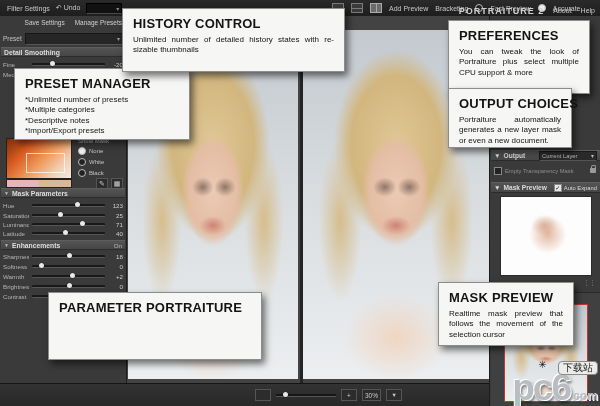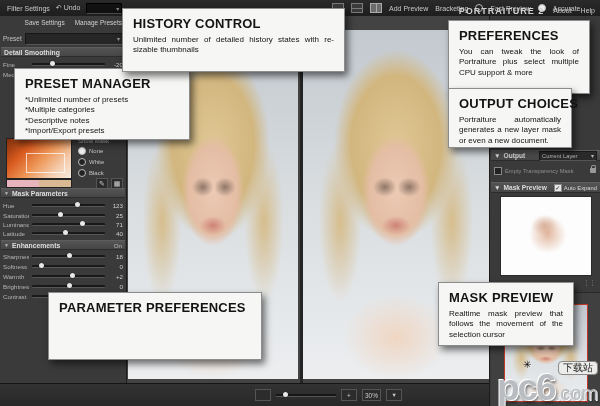--- a/index.html
+++ b/index.html
@@ -88,21 +88,21 @@
   .sb-box{min-width:10px;height:10px;background:#2c2c2c;border:1px solid #555;display:flex;align-items:center;justify-content:center;padding:0 2px;color:#ccc;}
   
   .cal{position:absolute;background:#f6f6f4;border:1px solid #8c8c8c;box-shadow:3px 4px 7px rgba(0,0,0,.55);
        padding:7px 10px;color:#141414;z-index:50;box-sizing:border-box;}
   .cal h2{margin:0 0 4px;font-size:13px;font-weight:bold;letter-spacing:.2px;white-space:nowrap;}
   .cal p{margin:0;font-size:8px;line-height:1.3;text-align:justify;white-space:pre-line;}
   
   .wm{position:absolute;right:2px;bottom:0;z-index:60;color:#b9bdc1;line-height:1;}
   .wm .logo{font-size:37px;font-weight:bold;letter-spacing:-2px;
             text-shadow:1px 1px 0 #fff,-1px -1px 0 #fff,2px 3px 3px rgba(0,0,0,.5);}
-  .wm .com{font-size:20px;font-weight:normal;text-shadow:1px 1px 0 #fff,2px 2px 2px rgba(0,0,0,.4);}
+  .wm .com{font-size:12px;font-weight:bold;text-shadow:1px 1px 0 #fff,2px 2px 2px rgba(0,0,0,.4);}
   .wm .badge{position:absolute;right:0;top:-8px;background:#ececea;border:1px solid #8a8a8a;border-radius:4px;
              color:#222;font-size:10px;padding:1px 4px;white-space:nowrap;}
   .wm .burst{position:absolute;left:26px;top:-9px;font-size:10px;color:#111;}
 </style>
 </head>
 <body>
 
 <div id="app">
 
   <div class="toolbar">
@@ -317,21 +317,21 @@
   </div>
   <div class="cal" style="left:448px;top:20px;width:142px;height:74px;">
     <h2>PREFERENCES</h2>
     <p>You can tweak the look of Portraiture plus select multiple CPU support &amp; more</p>
   </div>
   <div class="cal" style="left:448px;top:88px;width:124px;height:60px;">
     <h2>OUTPUT CHOICES</h2>
     <p>Portraiture automatically generates a new layer mask or even a new document.</p>
   </div>
   <div class="cal" style="left:48px;top:292px;width:214px;height:68px;">
-    <h2>PARAMETER PREFERENCES</h2>
+    <h2>PARAMETER PORTRAITURE</h2>
   </div>
   <div class="cal" style="left:438px;top:282px;width:136px;height:64px;">
     <h2>MASK PREVIEW</h2>
     <p>Realtime mask preview that follows the movement of the selection cursor</p>
   </div>
 
   <div class="wm">
     <span class="burst">✳</span>
     <span class="badge">下载站</span>
     <span class="logo">pc6</span><span class="com">.com</span>

